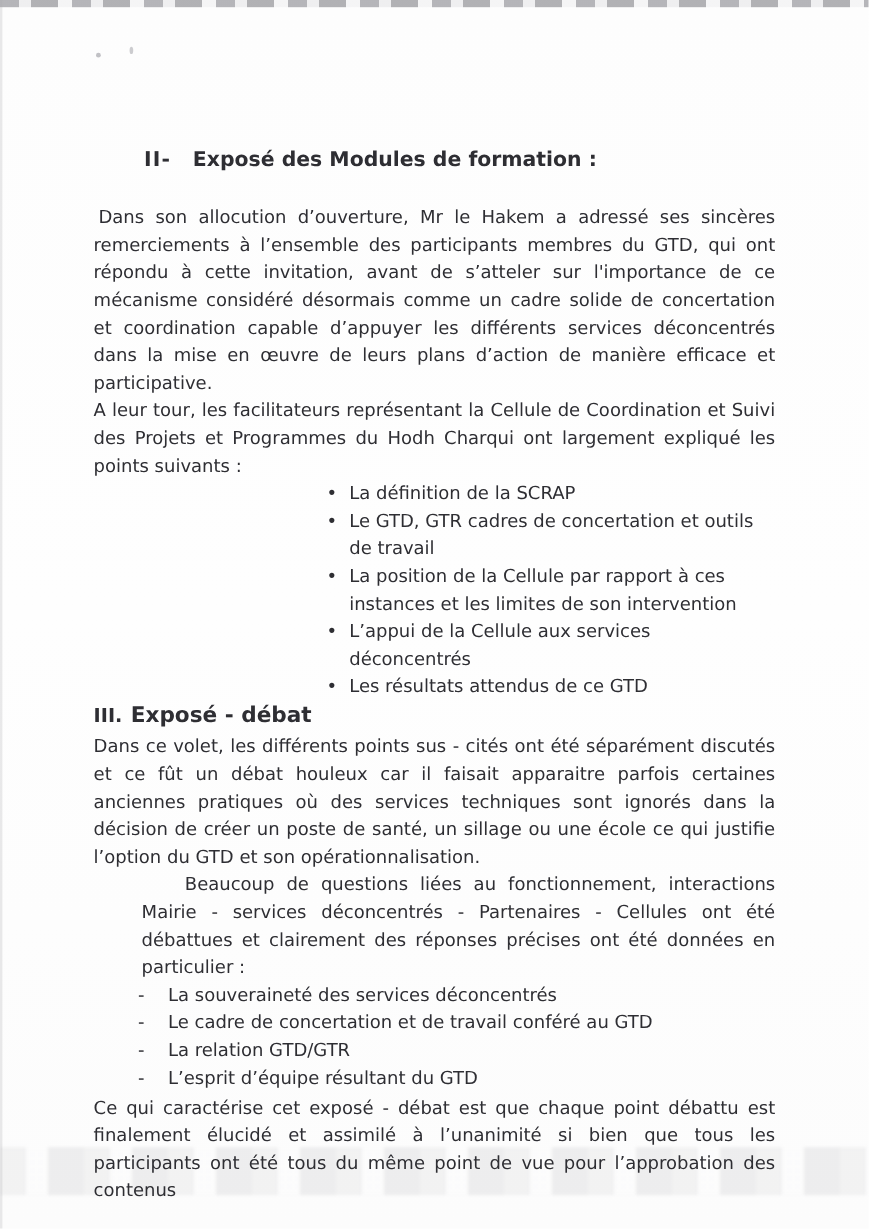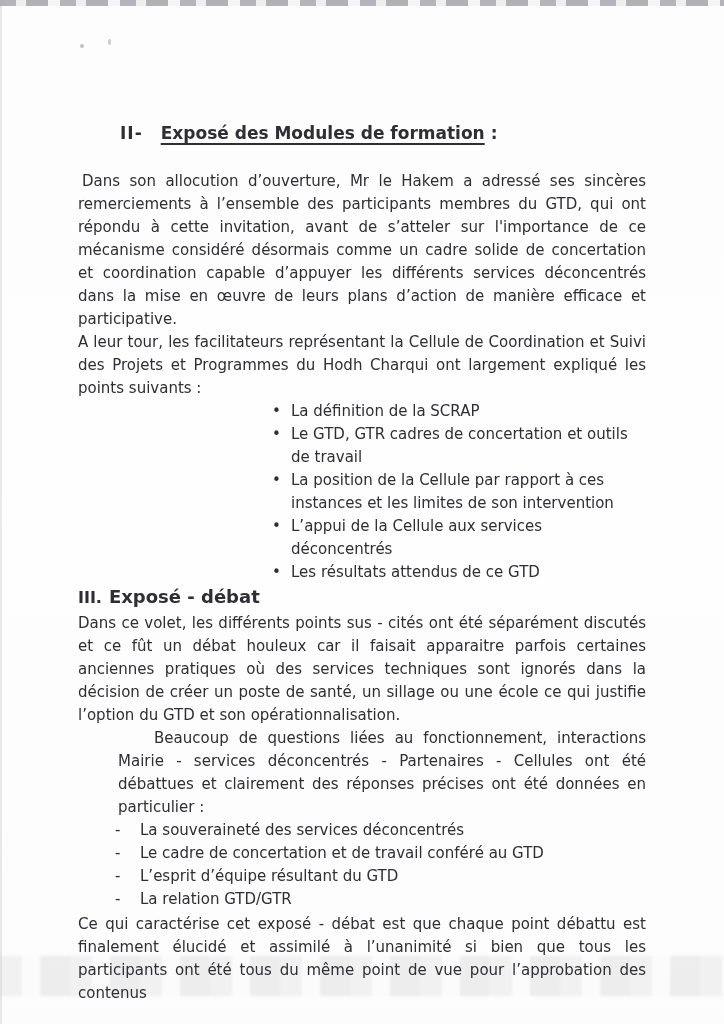--- a/index.html
+++ b/index.html
@@ -62,21 +62,20 @@
     font-size: 17px;
     font-weight: bold;
     line-height: 22px;
   }
   .heading-ii .h-number {
     display: inline-block;
     margin-right: 18px;
     letter-spacing: 1px;
   }
   .heading-ii .h-title {
-    text-decoration: underline;
     text-underline-offset: 4px;
     text-decoration-thickness: 1.5px;
   }
   .heading-ii .h-colon { font-weight: bold; }
 
   p.body-par {
     margin: 0;
     text-align: justify;
   }
   p.par-opening { text-indent: 4px; }
@@ -170,20 +169,20 @@
       <span class="h-number">III.</span><span class="h-title">Exposé - débat</span>
     </h2>
 
     <p class="body-par">Dans ce volet, les différents points sus - cités ont été séparément discutés et ce fût un débat houleux car il faisait apparaitre parfois certaines anciennes pratiques où des services techniques sont ignorés dans la décision de créer un poste de santé, un sillage ou une école ce qui justifie l’option du GTD et son opérationnalisation.</p>
 
     <p class="body-par par-questions">Beaucoup de questions liées au fonctionnement, interactions Mairie - services déconcentrés - Partenaires - Cellules ont été débattues et clairement des réponses précises ont été données en particulier :</p>
 
     <ul class="debate-list">
       <li>La souveraineté des services déconcentrés</li>
       <li>Le cadre de concertation et de travail conféré au GTD</li>
+      <li>La relation GTD/GTR</li>
       <li>L’esprit d’équipe résultant du GTD</li>
-      <li>La relation GTD/GTR</li>
     </ul>
 
     <p class="body-par">Ce qui caractérise cet exposé - débat est que chaque point débattu est finalement élucidé et assimilé à l’unanimité si bien que tous les participants ont été tous du même point de vue pour l’approbation des contenus</p>
 
   </div>
 </div>
 
 </body></html>

